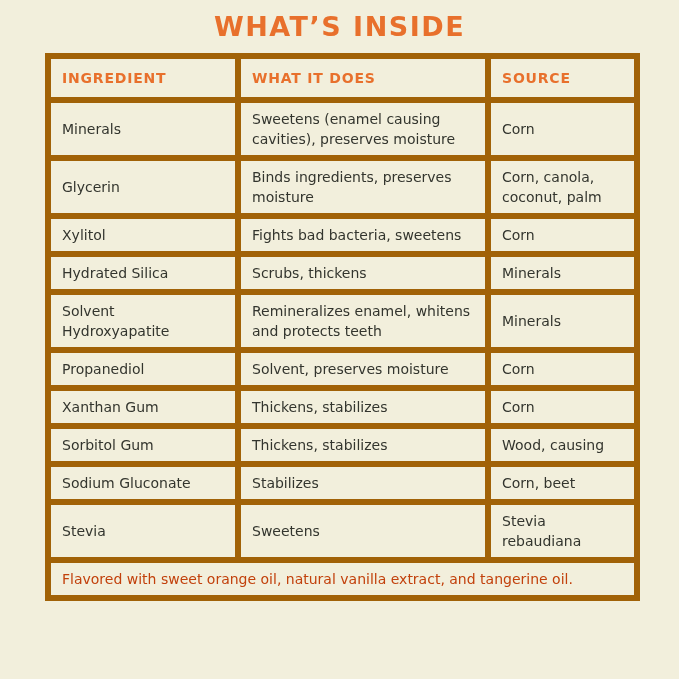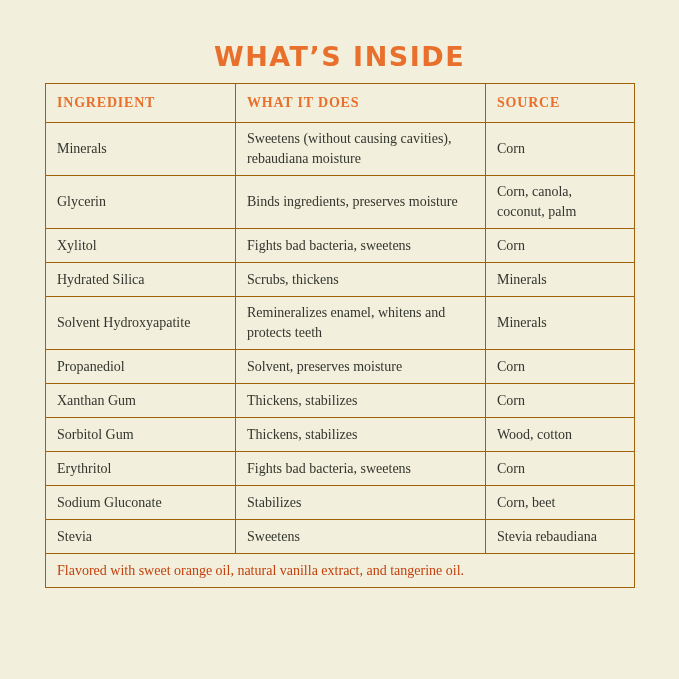--- a/index.html
+++ b/index.html
@@ -9,21 +9,21 @@
     height: 679px;
     background: #f2efdc;
     font-family: "DejaVu Sans", "Liberation Sans", sans-serif;
     color: #33352e;
   }
 
   .page {
     width: 679px;
     height: 679px;
     background: #f2efdc;
-    padding-top: 40px;
+    padding-top: 10px;
     overflow: hidden;
   }
 
   .title {
     text-align: center;
     color: #e8702c;
     font-size: 27px;
     font-weight: bold;
     letter-spacing: 1.5px;
     line-height: 34px;
@@ -32,27 +32,26 @@
 
   table.ingredients-table {
     border-collapse: collapse;
     margin-left: 45px;
     width: 589px;
     table-layout: fixed;
   }
 
   .ingredients-table th,
   .ingredients-table td {
-    border: 1px solid #a16207;
+    border: 6px solid #a16207;
     text-align: left;
     vertical-align: middle;
     font-size: 14px;
     line-height: 20px;
     padding: 6px 11px;
-    font-family: Liberation Serif, serif;
   }
 
   .ingredients-table col.col-ingredient { width: 190px; }
   .ingredients-table col.col-does       { width: 250px; }
   .ingredients-table col.col-source     { width: 149px; }
 
   .ingredients-table th {
     color: #e8702c;
     font-weight: bold;
     letter-spacing: 0.8px;
@@ -86,21 +85,21 @@
     <thead>
       <tr>
         <th>INGREDIENT</th>
         <th>WHAT IT DOES</th>
         <th>SOURCE</th>
       </tr>
     </thead>
     <tbody id="table-body">
         <tr>
           <td>Minerals</td>
-          <td>Sweetens (without causing cavities), rebaudiana moisture</td>
+          <td>Sweetens (enamel causing cavities), preserves moisture</td>
           <td>Corn</td>
         </tr>
         <tr>
           <td>Glycerin</td>
           <td>Binds ingredients, preserves moisture</td>
           <td>Corn, canola, coconut, palm</td>
         </tr>
         <tr>
           <td>Xylitol</td>
           <td>Fights bad bacteria, sweetens</td>
@@ -122,26 +121,21 @@
           <td>Corn</td>
         </tr>
         <tr>
           <td>Xanthan Gum</td>
           <td>Thickens, stabilizes</td>
           <td>Corn</td>
         </tr>
         <tr>
           <td>Sorbitol Gum</td>
           <td>Thickens, stabilizes</td>
-          <td>Wood, cotton</td>
-        </tr>
-        <tr>
-          <td>Erythritol</td>
-          <td>Fights bad bacteria, sweetens</td>
-          <td>Corn</td>
+          <td>Wood, causing</td>
         </tr>
         <tr>
           <td>Sodium Gluconate</td>
           <td>Stabilizes</td>
           <td>Corn, beet</td>
         </tr>
         <tr>
           <td>Stevia</td>
           <td>Sweetens</td>
           <td>Stevia rebaudiana</td>

